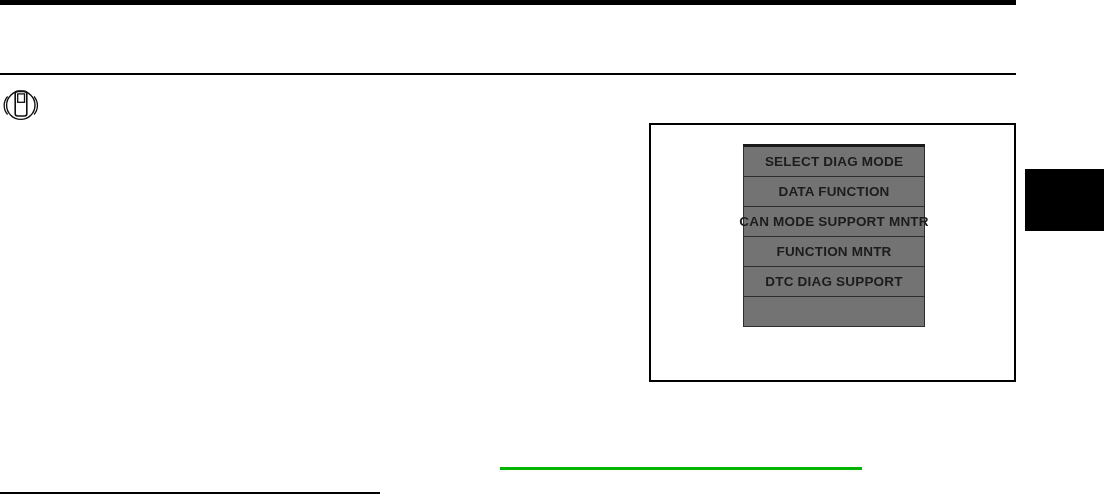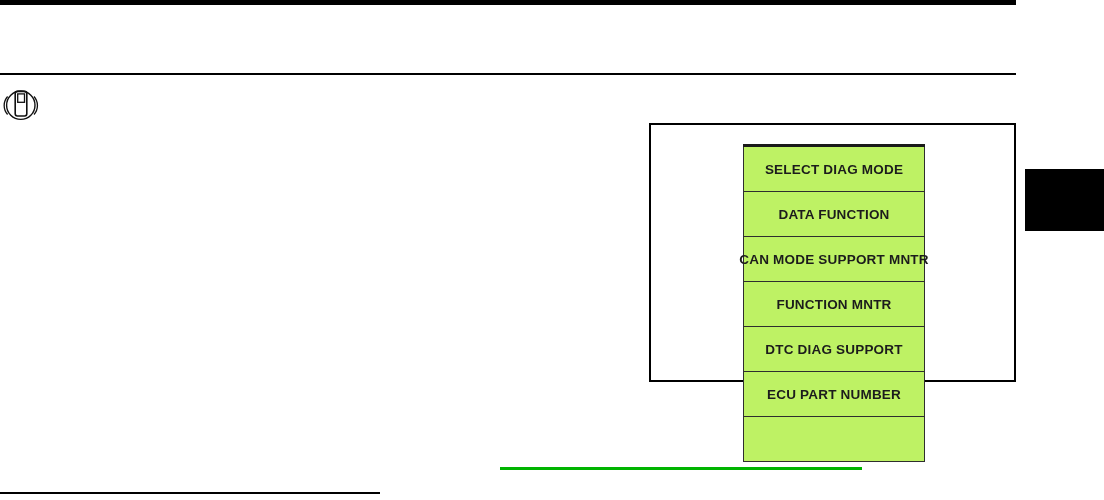--- a/index.html
+++ b/index.html
@@ -36,34 +36,34 @@
     background: #ffffff;
   }
   .menu-table {
     position: absolute;
     left: 92px; top: 19px;
     width: 182px;
     border-top: 3px solid #1a1a1a;
     box-sizing: border-box;
   }
   .menu-row {
-    height: 45px;
+    height: 30px;
     box-sizing: border-box;
     border-left: 1.4px solid #2e2e2e;
     border-right: 1.4px solid #2e2e2e;
     border-bottom: 1.4px solid #2e2e2e;
     display: flex;
     align-items: center;
     justify-content: center;
     font-size: 13.5px;
     font-weight: 600;
     letter-spacing: 0.2px;
     color: #1c1c1c;
     white-space: nowrap;
-    background: #bef264;
+    background: #737373;
   }
   .section-tab {
     position: absolute;
     left: 1025px; top: 169px;
     width: 79px; height: 62px;
     background: #000000;
   }
   .green-rule {
     position: absolute;
     left: 500px; top: 467px;
@@ -94,21 +94,20 @@
     <rect x="14.7" y="5.9" width="6.8" height="8.4" fill="none" stroke="#111111" stroke-width="1.3"></rect>
   </svg>
 
   <div class="figure-box">
     <div class="menu-table">
       <div class="menu-row">SELECT DIAG MODE</div>
       <div class="menu-row">DATA FUNCTION</div>
       <div class="menu-row">CAN MODE SUPPORT MNTR</div>
       <div class="menu-row">FUNCTION MNTR</div>
       <div class="menu-row">DTC DIAG SUPPORT</div>
-      <div class="menu-row">ECU PART NUMBER</div>
       <div class="menu-row"></div>
     </div>
   </div>
 
   <div class="section-tab"></div>
 
   <div class="green-rule" style="background-color: rgb(0, 180, 0);"></div>
 
   <div class="footnote-rule"></div>
 

